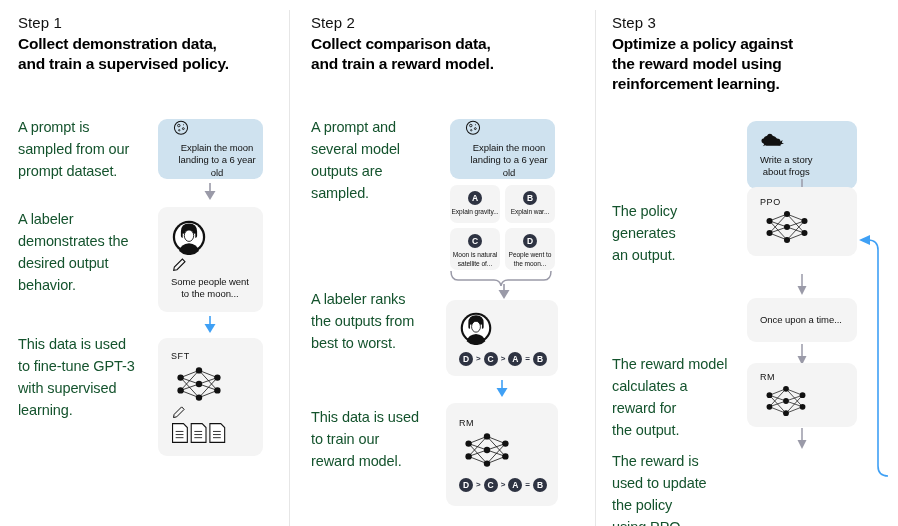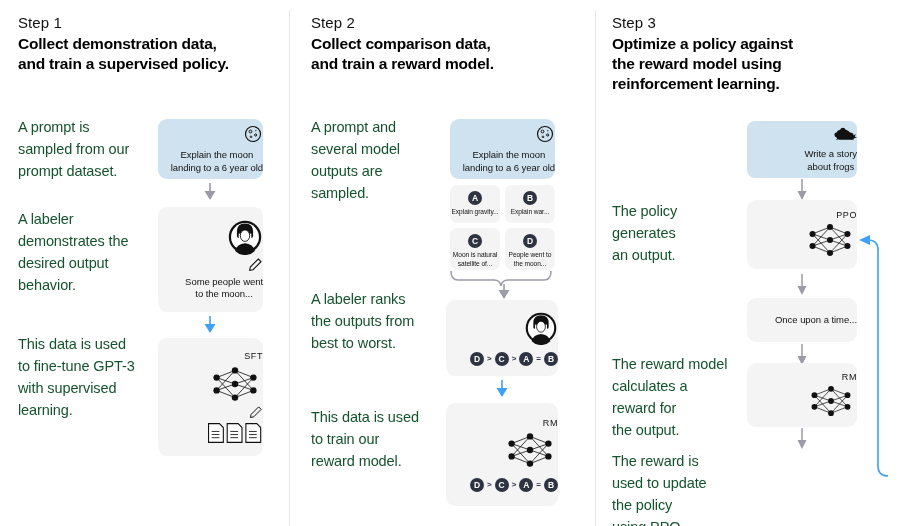--- a/index.html
+++ b/index.html
@@ -52,22 +52,23 @@
     letter-spacing: -0.1px;
   }
 
   
   .card {
     position: absolute;
     background: #f4f4f4;
     border-radius: 9px;
     display: flex;
     flex-direction: column;
-    align-items: flex-end;
+    align-items: flex-start;
     justify-content: center;
+    padding-left: 13px;
   }
   .card.blue { background: #cfe2ef; }
 
   .card-text {
     font-size: 9.5px;
     line-height: 12.5px;
     text-align: center;
     color: #111111;
     white-space: pre-line;
     letter-spacing: -0.05px;
@@ -353,35 +354,35 @@
 an output.</div>
     <div class="body-text" style="left:17px; top:353px; width:160px;">The reward model
 calculates a
 reward for
 the output.</div>
     <div class="body-text" style="left:17px; top:450px; width:150px;">The reward is
 used to update
 the policy
 using PPO.</div>
 
-    <div class="card blue" style="left:152px; top:121px; width:110px; height:57px;border-radius:8px;">
+    <div class="card blue" style="left:152px; top:121px; width:110px; height:68px;">
       <svg width="24" height="16" viewBox="0 0 34 22">
         <path d="M5 16 q-3,-1 -3,-4 q0,-3 3,-3 q1,-3 5,-4 q1,-3 4,-3 q3,0 4,3 q4,1 6,4 q5,0 5,4 l3,-2 l-1,4 l3,1 l-4,1 q-1,2 -4,2 l-17,0 q-3,0 -4,-3 z" fill="#111"></path>
         <path d="M7 16 l-3,4 l4,-2 z M26 16 l4,4 l-5,-2 z" fill="#111"></path>
       </svg>
       <div class="card-text" style="margin-top:6px;">Write a story
 about frogs</div>
     </div>
 
     <svg class="arrow" style="left:199px; top:179px;" width="16" height="24">
       <line x1="8" y1="0" x2="8" y2="13" stroke="#9a9aa8" stroke-width="1.5"></line>
       <polygon points="3.5,12 12.5,12 8,21" fill="#9a9aa8"></polygon>
     </svg>
 
-    <div class="card" style="left:152px; top:200px; width:110px; height:69px;">
+    <div class="card" style="left:152px; top:187px; width:110px; height:69px;">
       <div class="card-title">PPO</div>
       <svg width="54" height="38" viewBox="0 0 70 50" style="margin-top:1px;">
         <g stroke="#111" stroke-width="1">
           <line x1="12" y1="17" x2="35" y2="8"></line>
             <line x1="12" y1="17" x2="35" y2="25"></line>
             <line x1="12" y1="17" x2="35" y2="42"></line>
           <line x1="12" y1="33" x2="35" y2="8"></line>
             <line x1="12" y1="33" x2="35" y2="25"></line>
             <line x1="12" y1="33" x2="35" y2="42"></line>
           <line x1="35" y1="8" x2="58" y2="17"></line>

